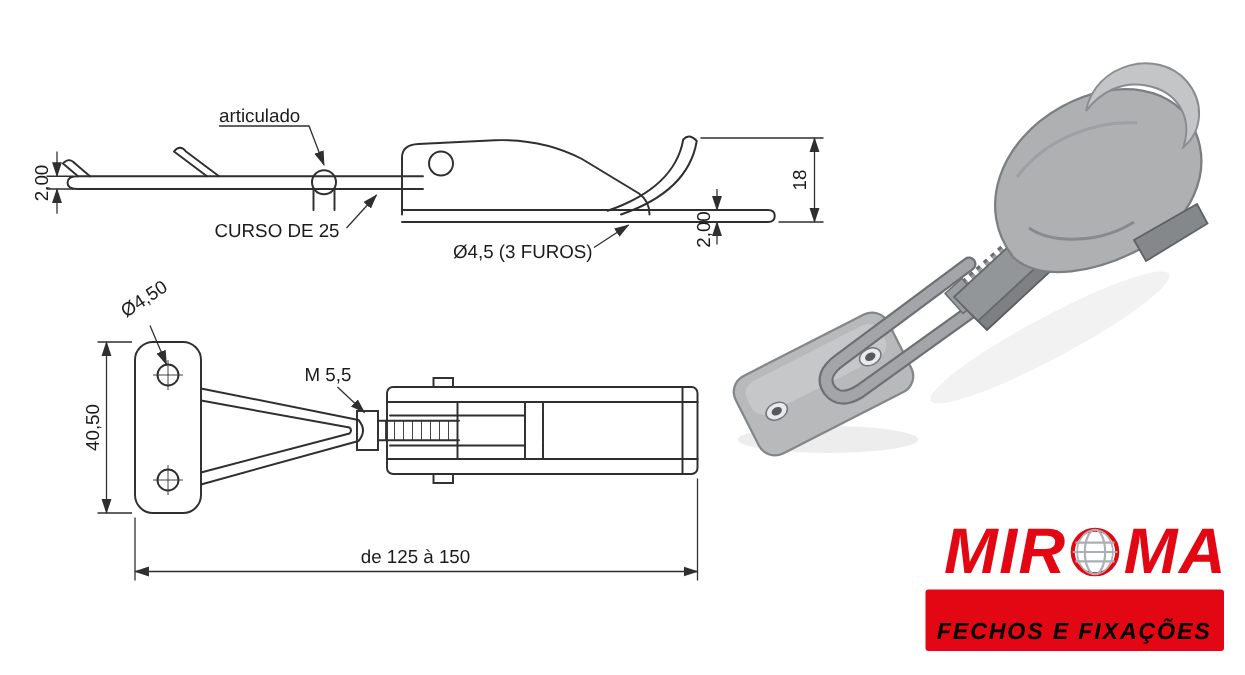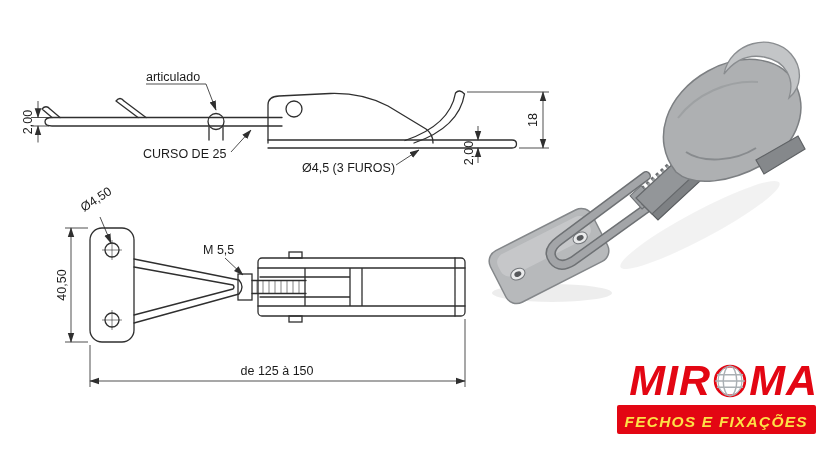--- a/index.html
+++ b/index.html
@@ -13,23 +13,23 @@
   .obj{stroke:#2f2f2f;stroke-width:1.3;fill:none;stroke-linecap:round;}
   .thin{stroke:#2f2f2f;stroke-width:0.6;fill:none;}
   .dim{stroke:#2f2f2f;stroke-width:0.85;fill:none;}
   .logo{position:absolute;right:12px;bottom:16px;text-align:center;}
   .brand{
     color:#e30613;font-style:italic;font-weight:bold;font-size:43px;
     letter-spacing:1px;line-height:1;white-space:nowrap;margin-left:15px;
   }
   .brand .globe{display:inline-block;width:36px;height:36px;margin:0 1px;transform:translateY(4px);}
   .tagline{
-    display:inline-block;margin-top:3px;background:#e30613;color:#fde047;
+    display:inline-block;margin-top:3px;background:#e30613;color:#000000;
     font-style:italic;font-weight:bold;font-size:15.5px;letter-spacing:1.2px;
-    padding:8px 8px 3px;border-radius:2px;white-space:nowrap;
+    padding:20px 8px 3px;border-radius:2px;white-space:nowrap;
   }
 </style>
 </head>
 <body>
 
 <svg id="drawing" width="830" height="450" viewBox="0 0 830 450">
   <defs>
     <marker id="arr" viewBox="0 0 10 8" refX="9.3" refY="4" markerWidth="10" markerHeight="8" orient="auto-start-reverse" markerUnits="userSpaceOnUse">
       <path d="M0,0.7 L10,4 L0,7.3 Z" fill="#2f2f2f"></path>
     </marker>

